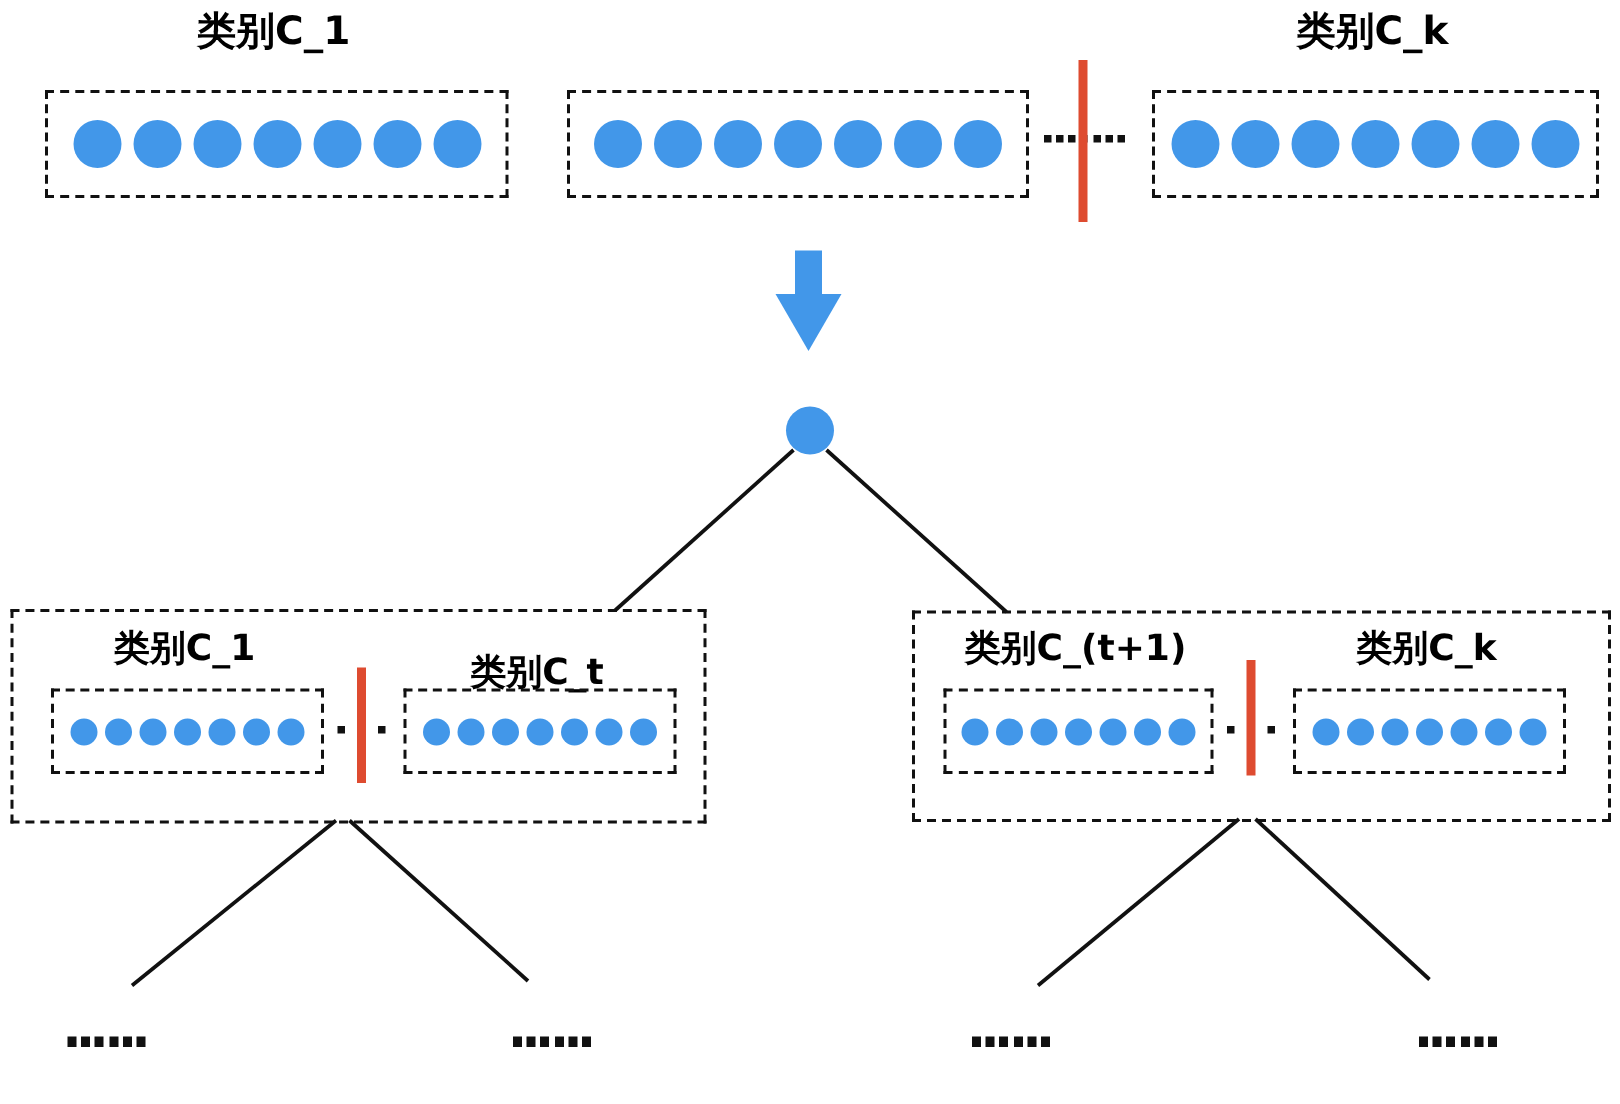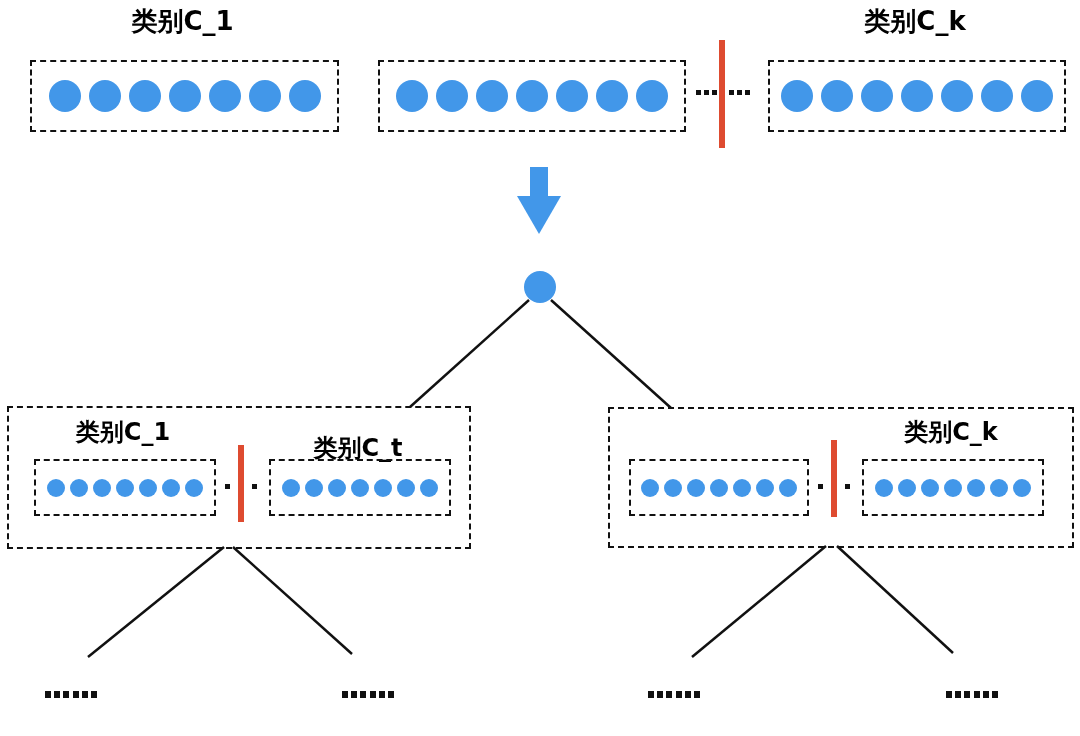--- a/index.html
+++ b/index.html
@@ -134,20 +134,21 @@
         <span class="dot-sm"></span>
         <span class="dot-sm"></span>
         <span class="dot-sm"></span>
         <span class="dot-sm"></span>
         <span class="dot-sm"></span>
         <span class="dot-sm"></span>
       </div>
   </div>
 
   <div class="subtree" style="left:608px;top:407px;width:462px;height:137px;">
+    <div class="cat-label sub-label" style="left:19px;top:9px;width:176px;">类别C_(t+1)</div>
     <div class="dash-box sub-box" style="left:19px;top:50px;width:176px;height:53px;">
         <span class="dot-sm"></span>
         <span class="dot-sm"></span>
         <span class="dot-sm"></span>
         <span class="dot-sm"></span>
         <span class="dot-sm"></span>
         <span class="dot-sm"></span>
         <span class="dot-sm"></span>
       </div>
 

